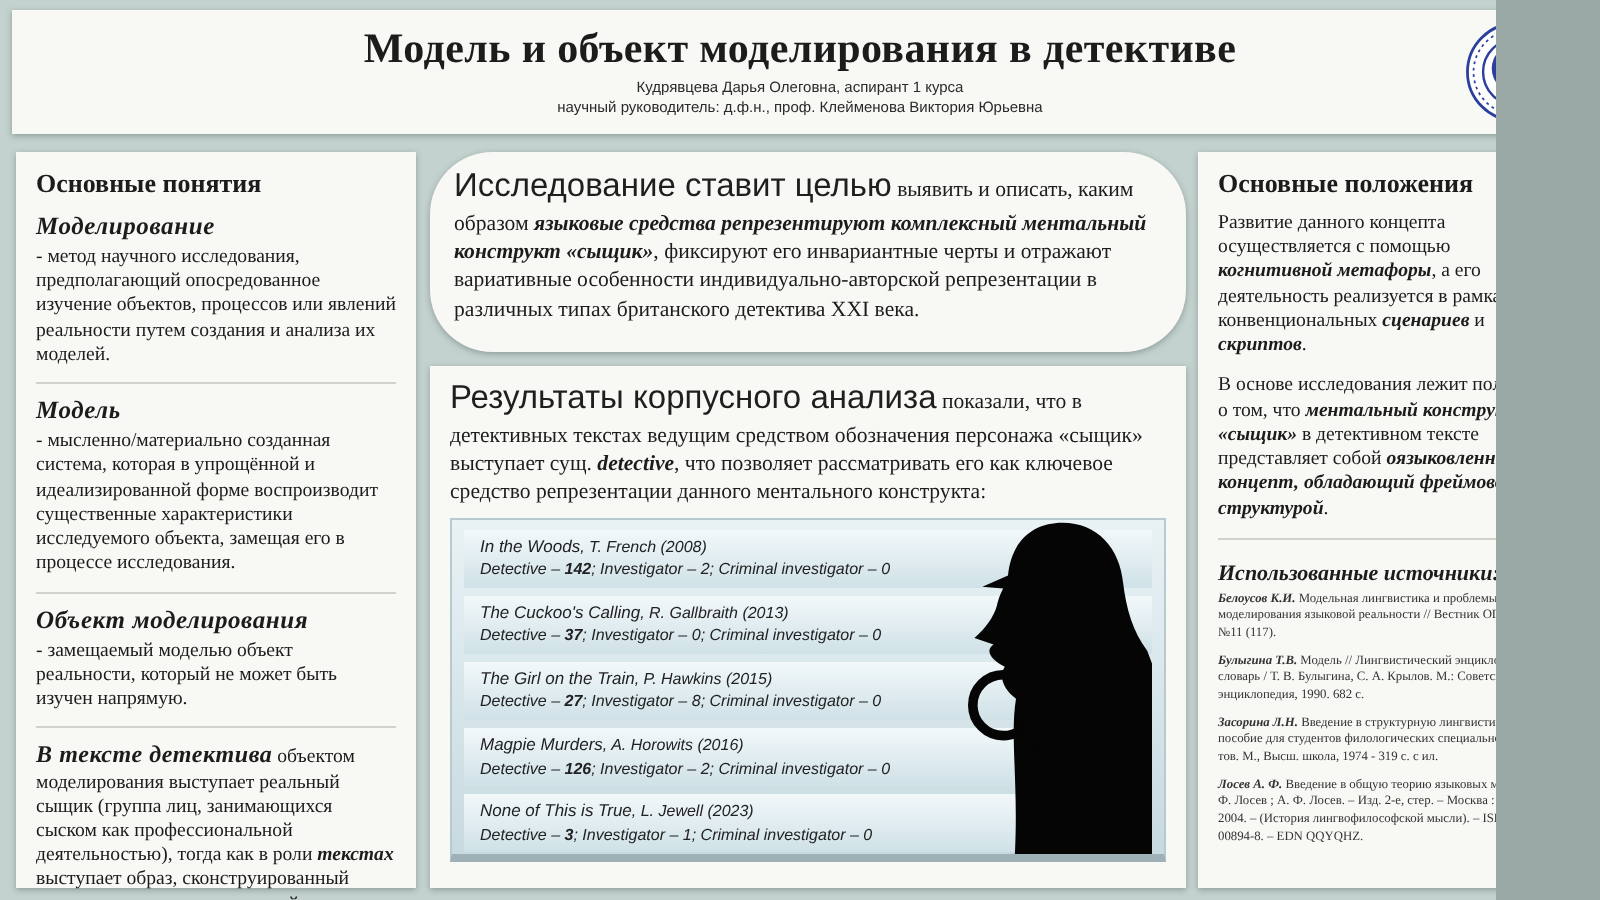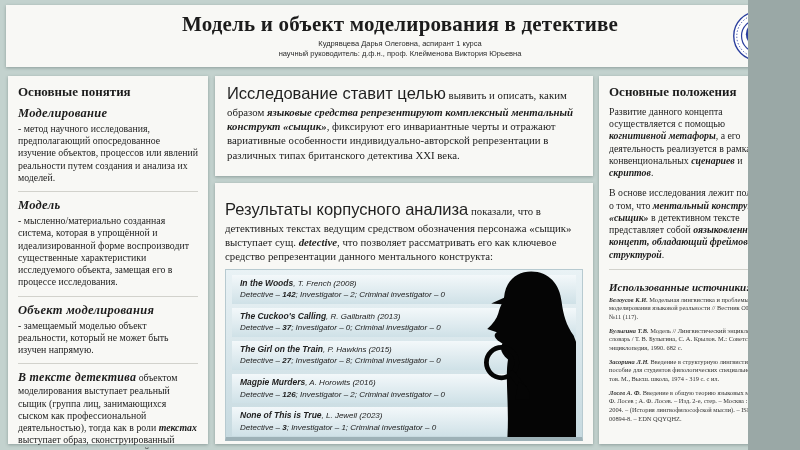--- a/index.html
+++ b/index.html
@@ -14,34 +14,34 @@
   
   .col-left{left:8px;top:76px;width:200px;height:368px;padding:4px 10px;box-sizing:border-box;}
   .col-right{left:599px;top:76px;width:194px;height:368px;padding:4px 10px;box-sizing:border-box;}
   .col-title{text-align:left;font-size:13px;font-weight:bold;margin:4px 0 6px;}
   .section{border-top:1px solid #d2d2cc;padding:6px 0 7px;}
   .section.first{border-top:none;padding-top:0;}
   .term{font-size:12.5px;font-weight:bold;font-style:italic;margin-bottom:2px;letter-spacing:.3px;}
   .def{font-size:9.8px;line-height:1.25;}
   .bi{font-weight:bold;font-style:italic;}
   
-  .mid-goal{left:215px;top:76px;width:378px;height:100px;padding:7px 12px;box-sizing:border-box;}
-  .mid-results{left:215px;top:183px;width:378px;height:261px;padding:16px 10px 8px;box-sizing:border-box;}
+  .mid-goal{left:215px;top:76px;width:378px;height:100px;padding:7px 12px;box-sizing:border-box;border-radius:31px;}
+  .mid-results{left:215px;top:183px;width:378px;height:261px;padding:6px 10px 8px;box-sizing:border-box;}
   .lead{font-family:"Liberation Sans","DejaVu Sans",sans-serif;font-size:16.5px;color:#1f1f1f;}
   .midtext{font-size:10.8px;line-height:1.32;}
   
   .books{position:relative;margin-top:5px;height:172px;overflow:hidden;
          background:linear-gradient(180deg,#e9f2f5 0%,#c7dae0 100%);
          border:1px solid #b7cad0;border-bottom:4px solid #9db1b7;box-sizing:border-box;
          padding:5px 6px;}
   .book{background:linear-gradient(180deg,#f3f8fa 0%,#cfe1e7 100%);
         padding:2px 8px 3px;margin-bottom:4px;
         font-family:"Liberation Sans","DejaVu Sans",sans-serif;font-size:8px;
         font-style:italic;line-height:1.45;color:#222;}
-  .book .btitle{font-weight:bold;font-size:8.5px;margin-top:28px;}
+  .book .btitle{font-weight:normal;font-size:8.5px;margin-top:28px;}
   .book .bdet{font-weight:bold;}
   .sil{position:absolute;right:2px;bottom:-4px;height:176px;width:104px;}
   
   .src-title{font-size:11px;font-weight:bold;font-style:italic;margin:5px 0 3px;}
   .src{font-size:6.4px;line-height:1.35;margin-bottom:5px;color:#333;}
   .src .sauthor{font-weight:bold;font-style:italic;}
 </style>
 </head>
 <body>
 

